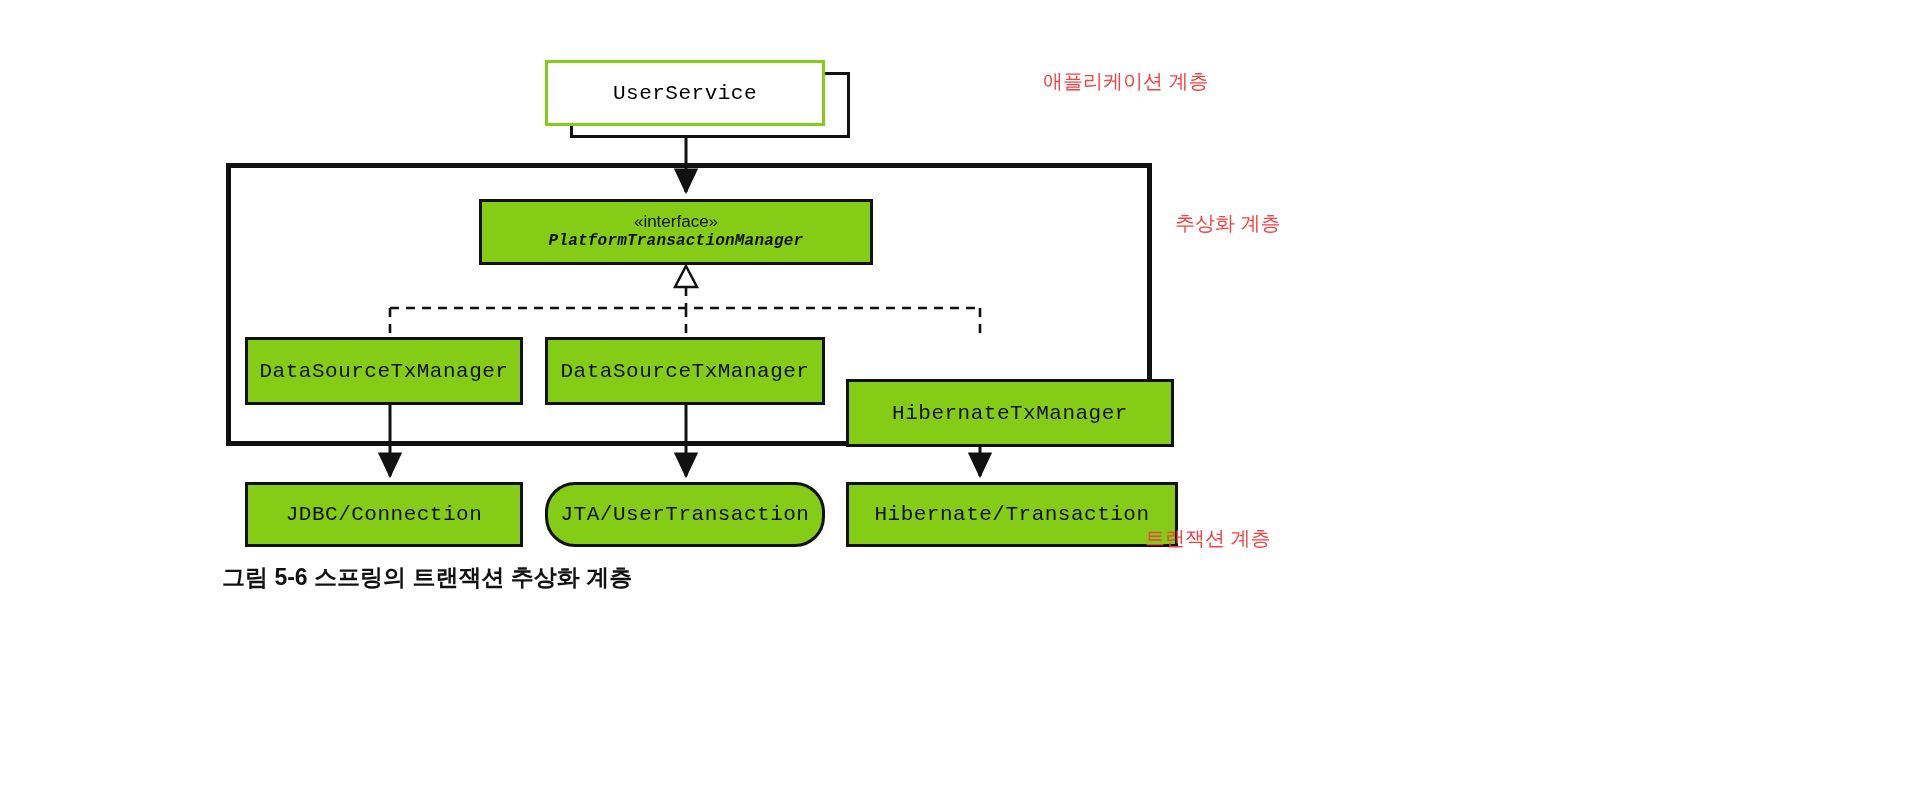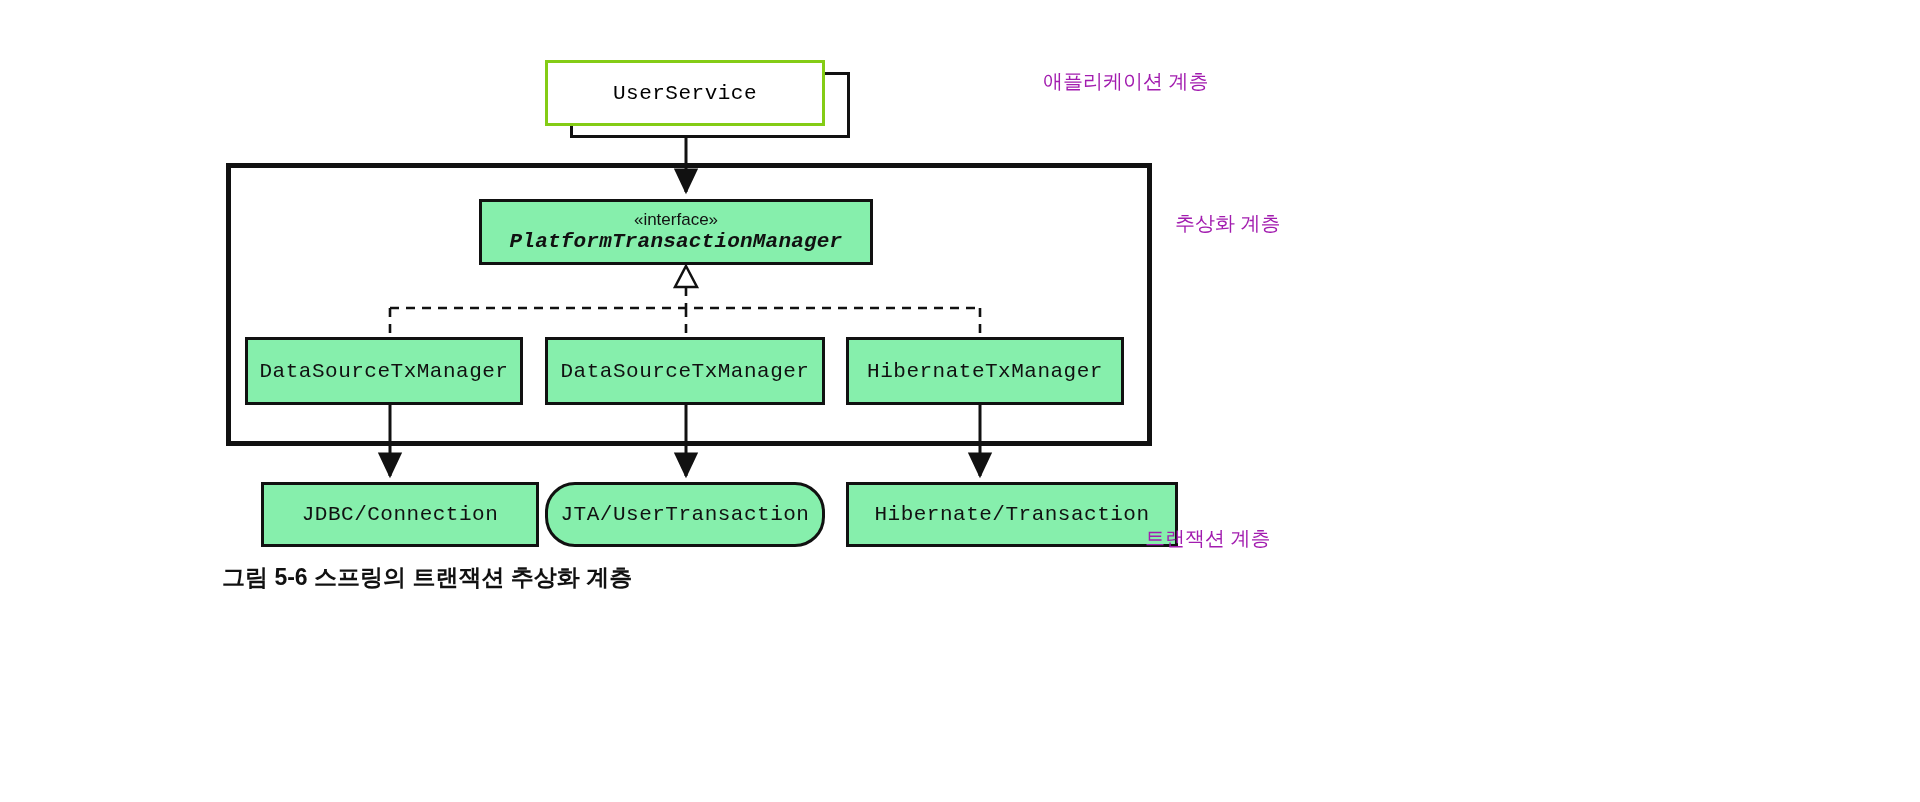--- a/index.html
+++ b/index.html
@@ -28,21 +28,21 @@
     top: 0;
     width: 1920px;
     height: 802px;
     pointer-events: none;
   }
 
   
   .node {
     position: absolute;
     box-sizing: border-box;
-    background: #86efac;
+    background: #84cc16;
     border: 3px solid #111111;
     display: flex;
     flex-direction: column;
     align-items: center;
     justify-content: center;
     text-align: center;
   }
   .node .label {
     font-family: "Liberation Mono", "DejaVu Sans Mono", monospace;
     font-size: 21px;
@@ -110,53 +110,53 @@
     gap: 2px;
   }
   #interface-box .stereotype {
     font-family: "Liberation Sans", sans-serif;
     font-size: 17px;
     color: #111111;
     line-height: 1.05;
   }
   #interface-box .iface-name {
     font-family: "Liberation Mono", "DejaVu Sans Mono", monospace;
-    font-size: 21px;
+    font-size: 16px;
     font-weight: bold;
     font-style: italic;
     letter-spacing: 0.2px;
     color: #111111;
     line-height: 1.1;
   }
 
   
   .manager-box {
     top: 337px;
     height: 68px;
     text-align: center;
   }
   #manager-0 { left: 245px;  width: 278px; }
   #manager-1 { left: 545px;  width: 280px; }
-  #manager-2 { left: 846px;  width: 278px; }
+  #manager-2 { left: 846px;  width: 328px; margin-top: 42px; }
 
   
   .tx-box {
     top: 482px;
     height: 65px;
   }
-  #tx-0 { left: 245px;  width: 278px; margin-left: 16px; }
+  #tx-0 { left: 245px;  width: 278px; }
   #tx-1 { left: 545px;  width: 280px; border-radius: 30px; }
   #tx-2 { left: 846px;  width: 332px; }
 
   
   .layer-label {
     position: absolute;
     font-family: "Liberation Sans", sans-serif;
     font-size: 20px;
-    color: #a21caf;
+    color: #ef4444;
     white-space: nowrap;
   }
   #layer-label-0 { left: 1043px; top: 68px; }
   #layer-label-1 { left: 1175px; top: 210px; }
   #layer-label-2 { left: 1145px; top: 501px; margin-top: 24px; }
 
   
   #figure-caption {
     position: absolute;
     left: 222px;

